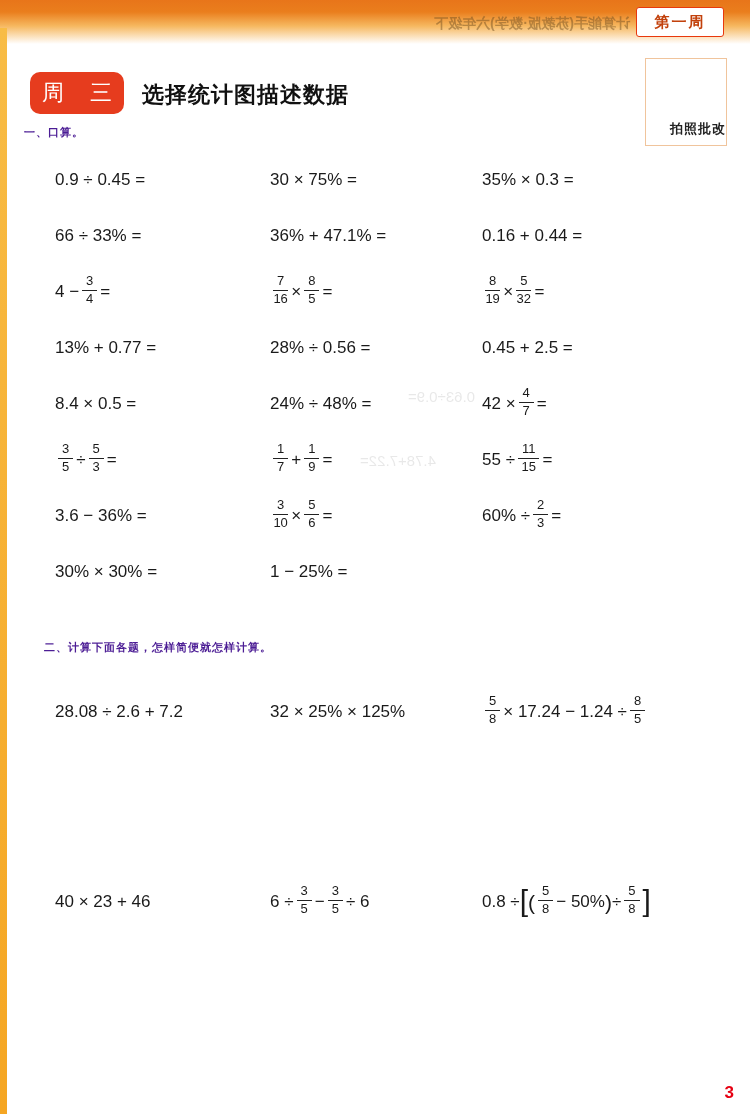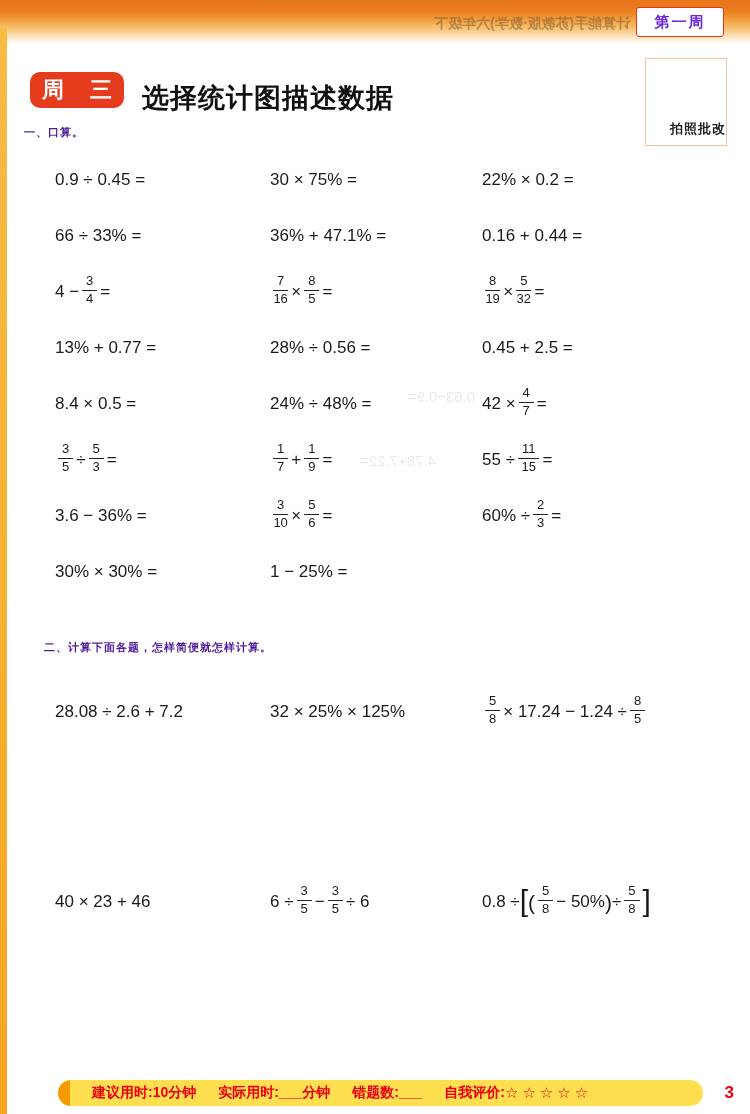--- a/index.html
+++ b/index.html
@@ -3,30 +3,30 @@
 <meta charset="utf-8">
 <style>
   html,body{margin:0;padding:0;}
   body{width:750px;height:1114px;background:#fff;font-family:"Liberation Sans","DejaVu Sans",sans-serif;color:#1a1a1a;}
   .page{position:relative;width:750px;height:1114px;background:#fff;overflow:hidden;}
 
   
   .top-band{position:absolute;top:0;left:0;right:0;height:44px;
     background:linear-gradient(180deg,#e8751a 0px,#ea7e1d 12px,#f6b860 26px,#ffffff 44px);}
   .week-tab{position:absolute;top:7px;right:26px;width:86px;height:28px;background:#fff;
-    border:1.5px solid #e8380d;border-radius:3px;color:#6d28d9;font-weight:bold;font-size:15px;
+    border:1.5px solid #e8380d;border-radius:3px;color:#c2410c;font-weight:bold;font-size:15px;
     display:flex;align-items:center;justify-content:center;letter-spacing:2px;}
   .left-strip{position:absolute;left:0;top:28px;bottom:0;width:7px;
     background:linear-gradient(180deg,#f8bc45,#f5a623);}
 
   
-  .day-badge{position:absolute;left:30px;top:72px;width:94px;height:36px;background:#e63c1e;
-    border-radius:10px;color:#fff;font-size:22px;font-weight:bold;display:flex;align-items:center;
+  .day-badge{position:absolute;left:30px;top:72px;width:94px;height:42px;background:#e63c1e;
+    border-radius:10px;color:#fff;font-size:22px;font-weight:normal;display:flex;align-items:center;
     justify-content:center;letter-spacing:10px;padding-left:10px;box-sizing:border-box;text-align:right;}
-  .page-title{position:absolute;left:142px;top:80px;font-size:27px;font-weight:bold;color:#111;letter-spacing:1px;}
+  .page-title{position:absolute;left:142px;top:80px;font-size:22px;font-weight:bold;color:#111;letter-spacing:1px;}
   .photo-box{position:absolute;right:23px;top:58px;width:82px;height:88px;background:#fff;
     border:1px solid #f0c49c;display:flex;align-items:flex-end;justify-content:flex-end;
     padding-bottom:7px;box-sizing:border-box;font-size:13px;font-weight:bold;color:#222;letter-spacing:1px;}
 
   .sec-heading{position:absolute;left:24px;font-size:11px;font-weight:bold;color:#4c1d95;letter-spacing:1px;}
   .sec1-heading{top:125px;}
   .sec2-heading{top:640px;margin-left:20px;}
 
   
   .grid{position:absolute;left:55px;width:665px;display:grid;grid-template-columns:215px 212px auto;}
@@ -76,21 +76,21 @@
   <div class="page-title">选择统计图描述数据</div>
   <div class="photo-box">
     <span>拍照批改</span>
   </div>
 
   <div class="sec-heading sec1-heading">一、口算。</div>
 
   <div class="grid oral-grid">
     <div class="prob">0.9 ÷ 0.45 =</div>
     <div class="prob">30 × 75% =</div>
-    <div class="prob">22% × 0.2 =</div>
+    <div class="prob">35% × 0.3 =</div>
     <div class="prob">66 ÷ 33% =</div>
     <div class="prob">36% + 47.1% =</div>
     <div class="prob">0.16 + 0.44 =</div>
     <div class="prob">4 − <span class="frac">
           <span class="fnum">3</span>
           <span class="fden">4</span>
         </span> =</div>
     <div class="prob"><span class="frac">
           <span class="fnum">7</span>
           <span class="fden">16</span>
@@ -173,23 +173,15 @@
         </span> ÷ 6</div>
     <div class="prob">0.8 ÷ <span class="bbr">[</span><span class="mbr">(</span><span class="frac">
           <span class="fnum">5</span>
           <span class="fden">8</span>
         </span> − 50%<span class="mbr">)</span> ÷ <span class="frac">
           <span class="fnum">5</span>
           <span class="fden">8</span>
         </span><span class="bbr">]</span></div>
   </div>
 
-  <div class="footer-bar">
-    <div class="footer-cap"></div>
-    <span class="footer-item">建议用时:10分钟</span>
-    <span class="footer-item">实际用时:___分钟</span>
-    <span class="footer-item">错题数:___</span>
-    <span class="footer-item">自我评价:</span>
-    <span class="stars">☆☆☆☆☆</span>
-  </div>
   <div class="page-num">3</div>
 
 </div>
 
 </body></html>

